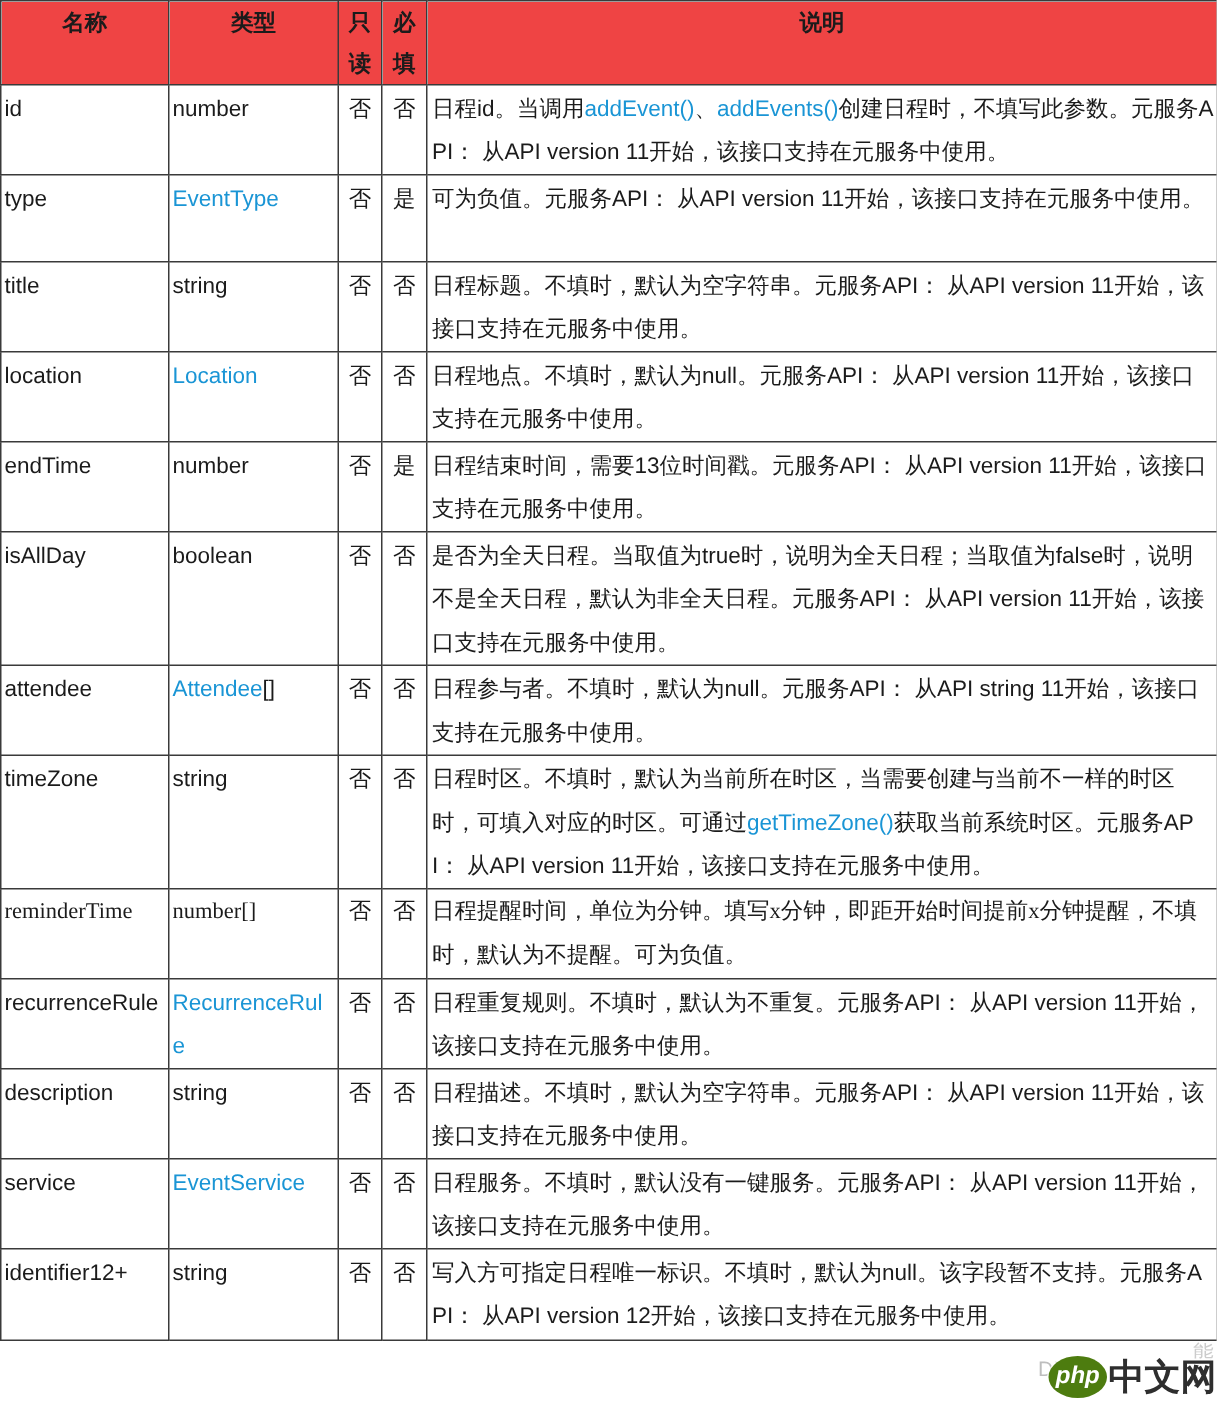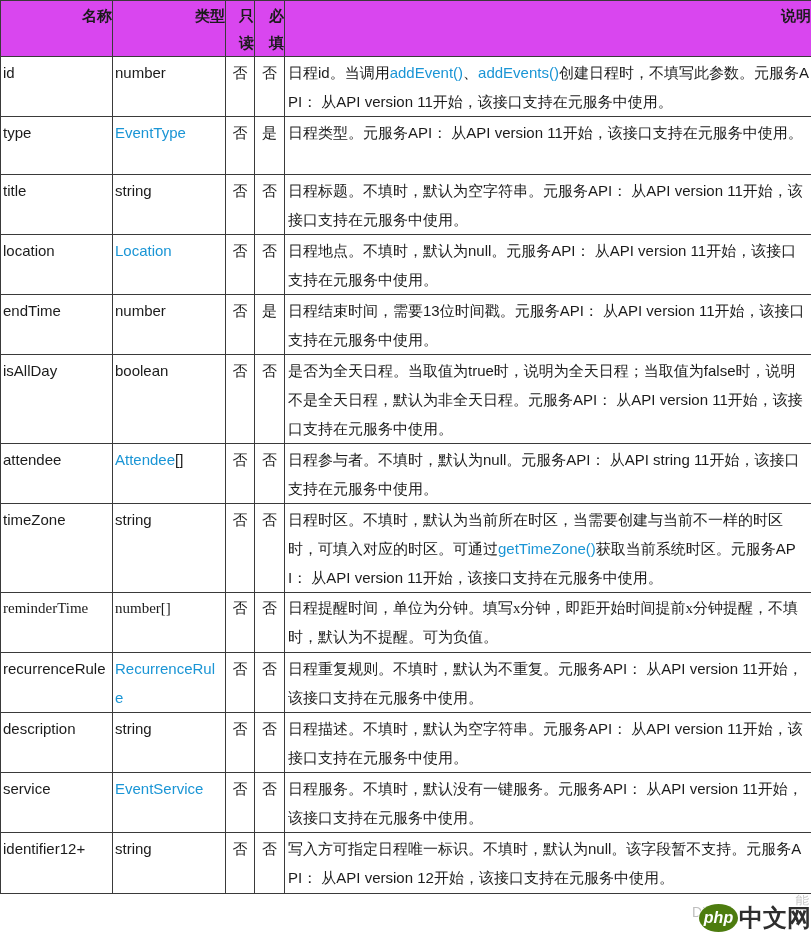--- a/index.html
+++ b/index.html
@@ -16,24 +16,24 @@
     table-layout: fixed;
     width: 811px;
   }
   th, td {
     border: 1px solid #3a3a3a;
     vertical-align: top;
     overflow: hidden;
     word-break: break-all;
   }
   thead th {
-    background: #d946ef;
+    background: #ef4444;
     font-size: 15px;
     font-weight: bold;
-    text-align: right;
+    text-align: center;
     line-height: 27px;
     padding-top: 1px;
     height: 55px;
   }
   td {
     font-size: 15px;
     line-height: 29px;
     padding: 1px 2px 0 2px;
     background: #ffffff;
   }
@@ -122,21 +122,21 @@
         <td class="c-type"><span>number</span></td>
         <td class="c-ro">否</td>
         <td class="c-req">否</td>
         <td class="c-desc"><span>日程id。当调用</span><a class="lnk">addEvent()</a><span>、</span><a class="lnk">addEvents()</a><span>创建日程时，不填写此参数。元服务API： 从API version 11开始，该接口支持在元服务中使用。</span></td>
       </tr>
       <tr style="height: 58px;">
         <td class="c-name">type</td>
         <td class="c-type"><a class="lnk">EventType</a></td>
         <td class="c-ro">否</td>
         <td class="c-req">是</td>
-        <td class="c-desc"><span>日程类型。元服务API： 从API version 11开始，该接口支持在元服务中使用。</span></td>
+        <td class="c-desc"><span>可为负值。元服务API： 从API version 11开始，该接口支持在元服务中使用。</span></td>
       </tr>
       <tr style="height: 59px;">
         <td class="c-name">title</td>
         <td class="c-type"><span>string</span></td>
         <td class="c-ro">否</td>
         <td class="c-req">否</td>
         <td class="c-desc"><span>日程标题。不填时，默认为空字符串。元服务API： 从API version 11开始，该接口支持在元服务中使用。</span></td>
       </tr>
       <tr style="height: 59px;">
         <td class="c-name">location</td>

